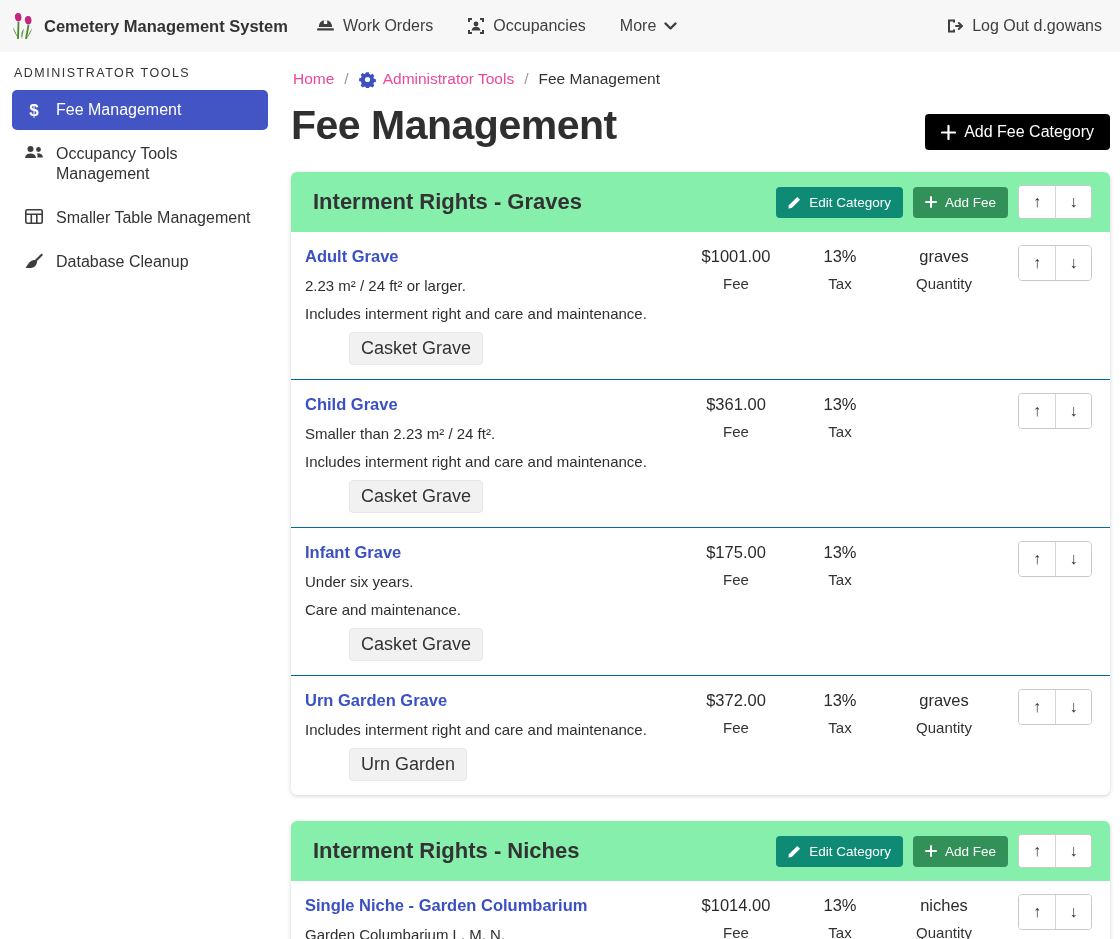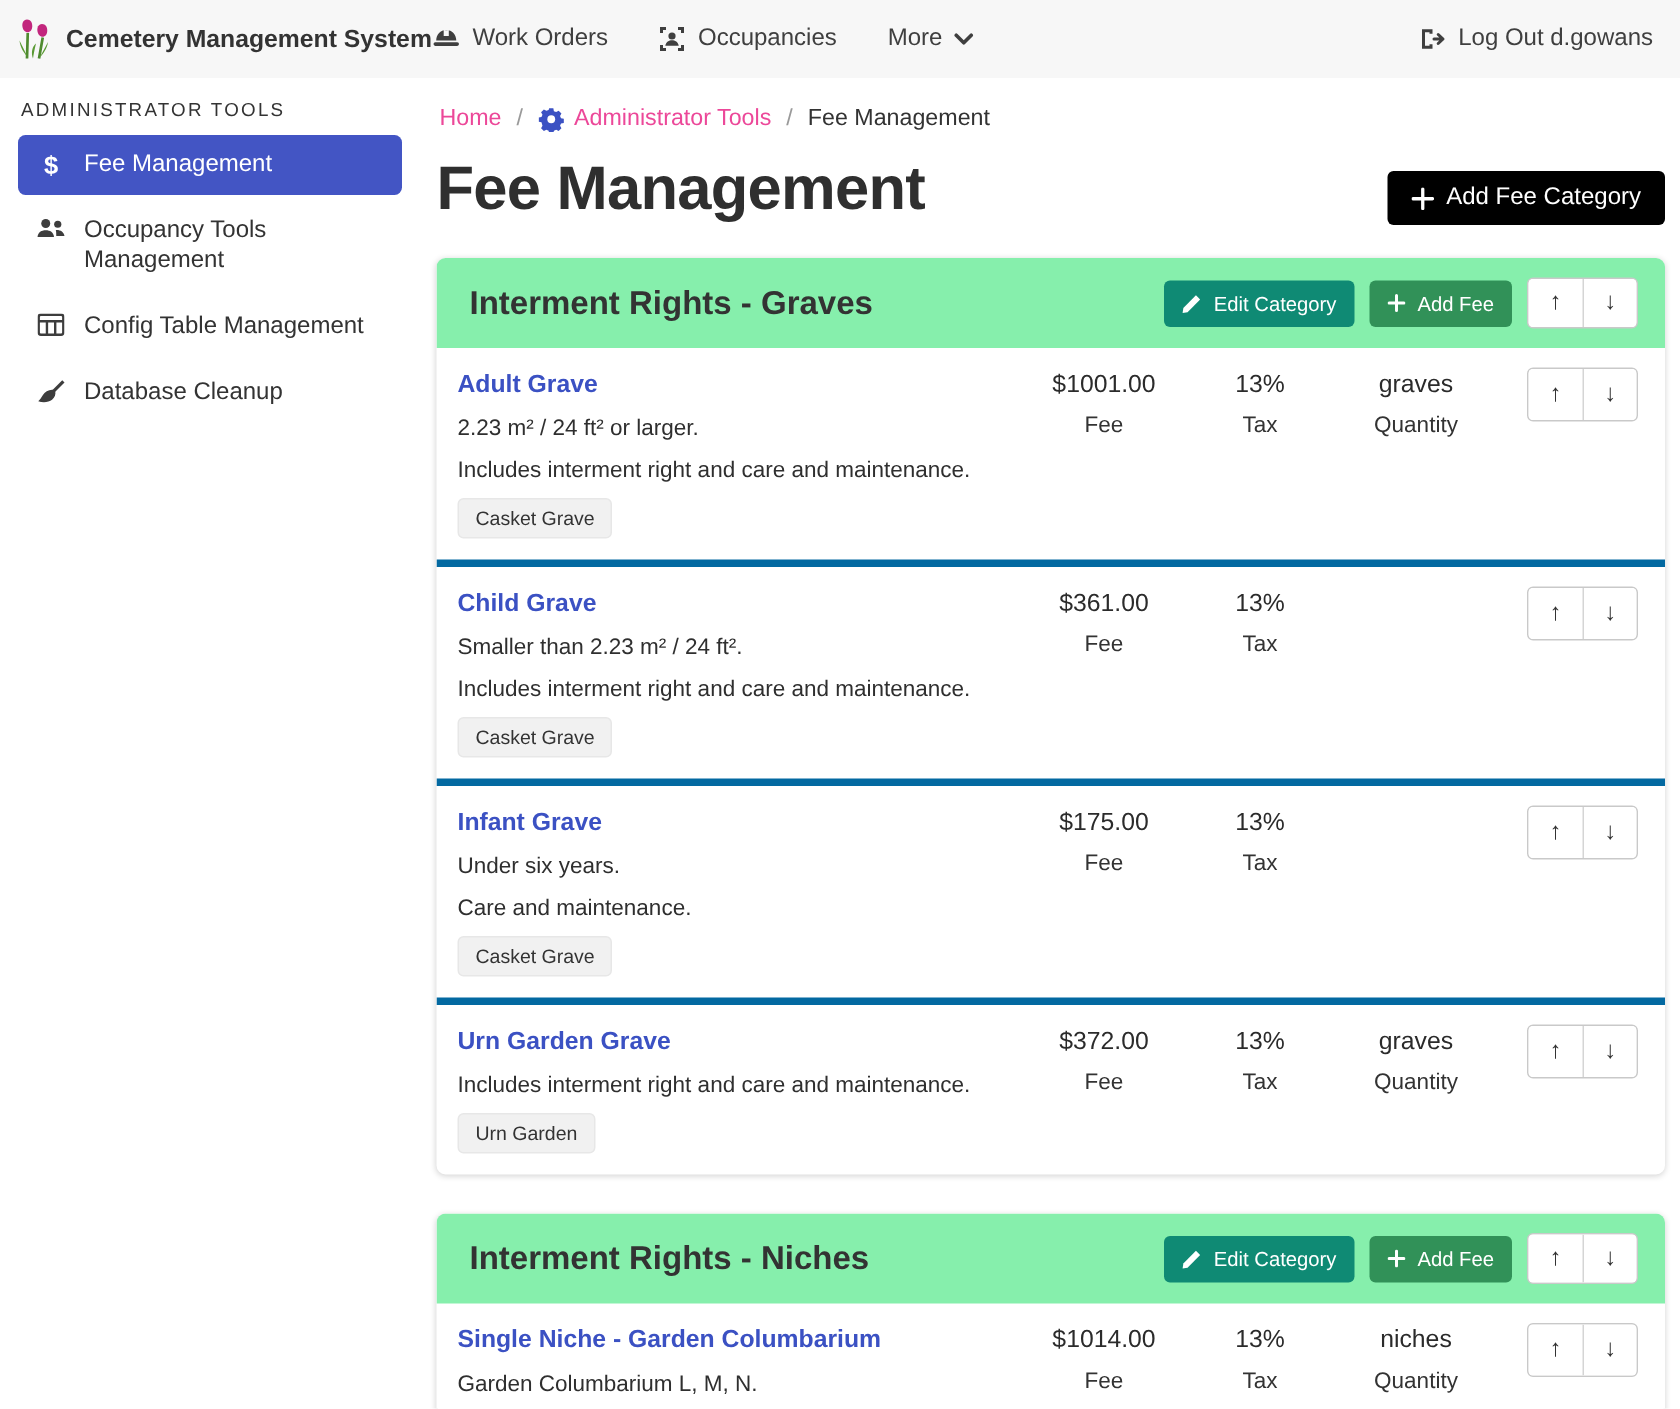--- a/index.html
+++ b/index.html
@@ -2,21 +2,21 @@
 <html><head>
 <meta charset="utf-8">
 <style>
   * { margin:0; padding:0; box-sizing:border-box; }
   html,body { width:1120px; height:939px; overflow:hidden; background:#fff;
     font-family:"Liberation Sans","DejaVu Sans",sans-serif; color:#333; }
 
   
   .navbar { height:52px; background:#f7f7f7; display:flex; align-items:center;
     padding:0 18px 0 10px; }
-  .brand { display:flex; align-items:center; gap:8px; cursor:pointer; }
+  .brand { display:flex; align-items:center; gap:8px; margin-right:28px; cursor:pointer; }
   .brand-title { font-size:16.5px; font-weight:bold; color:#333; }
   .nav-links { display:flex; align-items:center; gap:34px; }
   .nav-item { display:flex; align-items:center; gap:8px; font-size:16px; color:#3f3f3f; cursor:pointer; }
   .nav-item svg { display:block; }
   .nav-spacer { flex:1; }
   .logout { display:flex; align-items:center; gap:8px; font-size:16px; color:#3f3f3f; cursor:pointer; }
 
   
   .shell { display:flex; align-items:flex-start; }
   .sidebar { width:280px; flex:0 0 280px; padding-top:10px; }
@@ -55,27 +55,27 @@
   .head-actions { display:flex; align-items:center; gap:10px; }
   .btn-edit-cat { background:#0f8a74; font-size:13.5px; padding:8px 12px; }
   .btn-add-fee { background:#319158; font-size:13.5px; padding:8px 12px; }
   .arrow-group { display:flex; background:#fff; border:1px solid #c9c9c9; border-radius:4px; overflow:hidden; }
   .arrow-btn { width:36px; height:32px; background:#fff; border:none; cursor:pointer;
     font-size:16px; color:#333; display:flex; align-items:center; justify-content:center; font-family:inherit; }
   .arrow-btn + .arrow-btn { border-left:1px solid #d5d5d5; }
 
   
   .fee-row { display:flex; align-items:flex-start; padding:13px 18px 14px 14px;
-    border-bottom:5px solid #0369a1; }
+    border-bottom:1px solid #0369a1; }
   .fee-row:last-child { border-bottom:none; }
   .fee-main { flex:1; min-width:0; padding-top:2px; }
   .fee-name { color:#3b51c3; font-weight:bold; font-size:16.5px; cursor:pointer; }
   .desc-line { font-size:15px; color:#2f2f2f; margin-top:11px; }
   .fee-badge { display:inline-block; background:#f1f1f1; border:1px solid #e7e7e7;
-    border-radius:4px; font-size:13px; color:#333; padding:5px 11px; margin-top:10px; }
+    border-radius:4px; font-size:18px; color:#333; padding:5px 11px; margin-top:10px;margin-left:44px; }
   .stat-col { flex:0 0 104px; text-align:center; padding-top:2px; }
   .stat-value { font-size:16.5px; color:#2b2b2b; }
   .stat-label { font-size:15px; color:#333; margin-top:9px; }
   .fee-arrows { flex:0 0 84px; display:flex; justify-content:flex-end; margin-left:12px; }
   .fee-arrows .arrow-btn { height:34px; }
 
   .icon-svg { display:block; }
 </style>
 </head>
 <body>
@@ -162,21 +162,21 @@
   </div>
 
 
   <div class="side-item">
     <span class="side-icon">
             <svg class="icon-svg" width="18" height="15" viewBox="0 0 18 15">
               <rect x="0.8" y="0.8" width="16.4" height="13.4" rx="1.5" fill="none" stroke="currentColor" stroke-width="1.6"></rect>
               <path d="M1 5.2 h16 M6.3 5.2 v9 M11.8 5.2 v9" stroke="currentColor" stroke-width="1.6"></path>
             </svg>
           </span>
-    <span class="side-label">Config Table Management</span>
+    <span class="side-label">Smaller Table Management</span>
   </div>
 
   <div class="side-item">
     <span class="side-icon">
             <svg class="icon-svg" width="19" height="16" viewBox="0 0 19 16" fill="currentColor">
               <path d="M18 1 L11.5 7.5 L10 6 L16.5 -0.5 Z" transform="translate(0,1)"></path>
               <path d="M10.8 7 C8 6.5 5 8 3.5 10.5 C2.5 12.2 1.5 13.5 0.5 14.5 C3.5 15.5 7.5 15.3 9.7 13.5 C11.6 12 12.3 9.5 11.8 7.8 Z"></path>
             </svg>
           </span>
     <span class="side-label">Database Cleanup</span>

